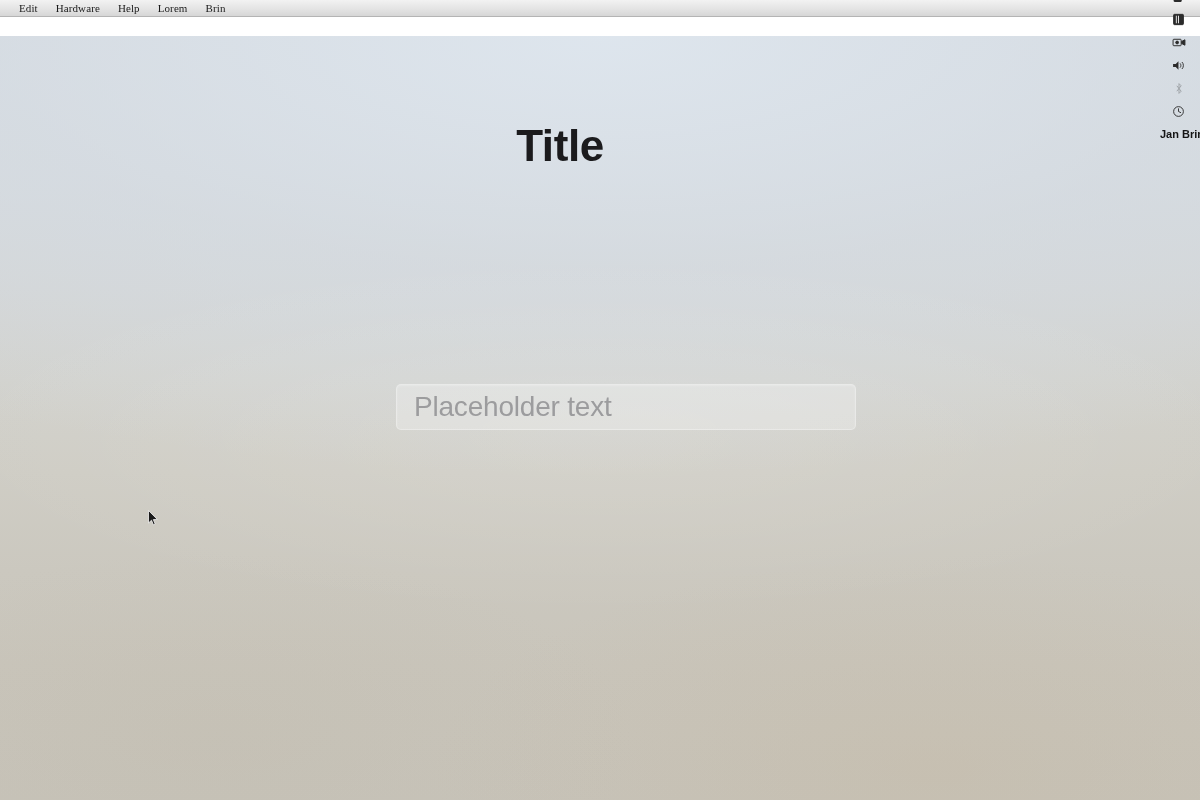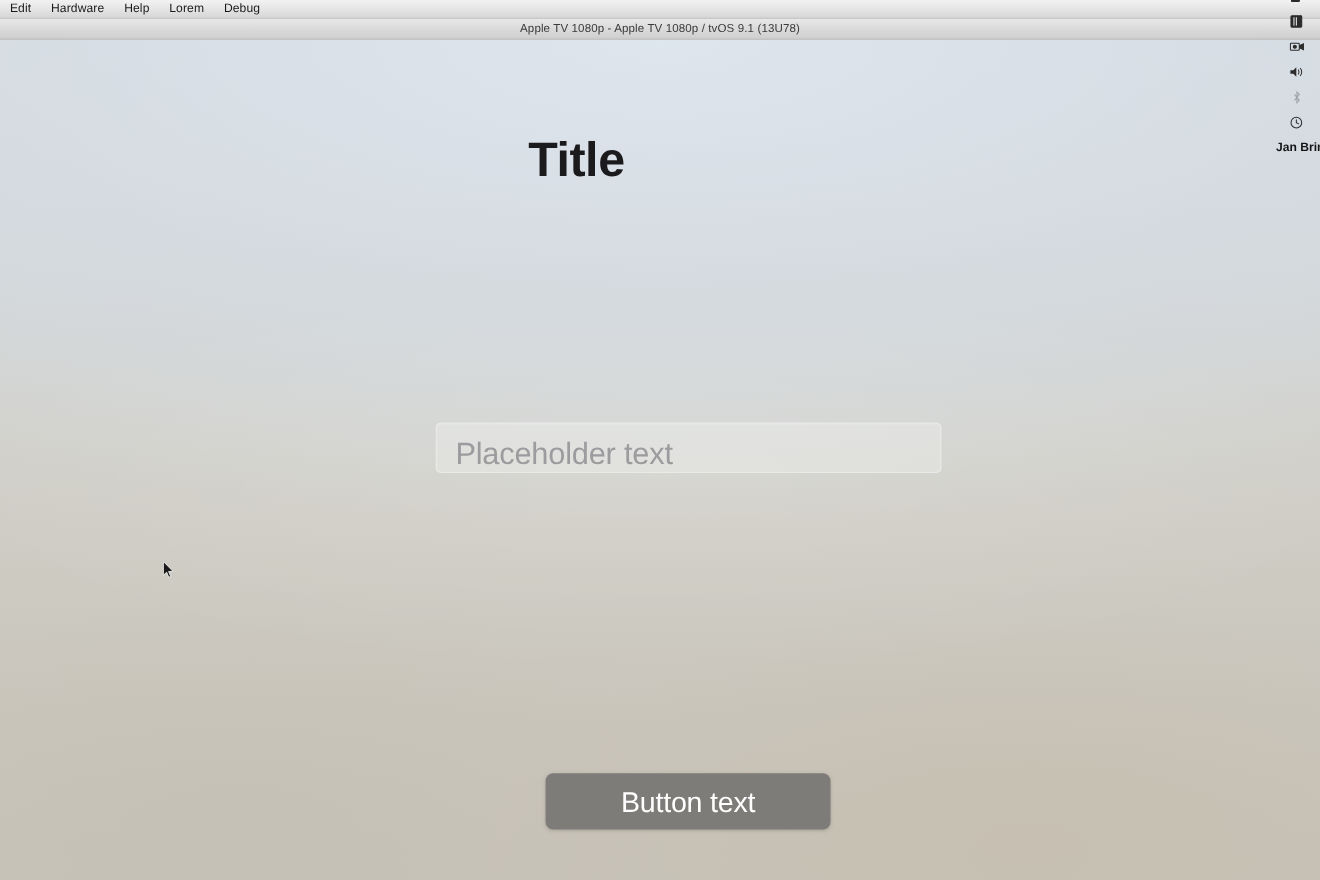--- a/index.html
+++ b/index.html
@@ -24,21 +24,21 @@
     width: 1200px; height: 17px;
     background: linear-gradient(to bottom, #f2f2f2 0%, #e4e4e4 55%, #d6d6d6 100%);
     border-bottom: 1px solid #b4b4b4;
     display: flex;
     align-items: center;
     font-size: 11px;
     color: #1a1a1a;
     box-sizing: border-box;
     z-index: 40;
   }
-  .menubar-left { display: flex; align-items: center; padding-left: 0; }
+  .menubar-left { display: flex; align-items: center; padding-left: 10px; font-family: Liberation Serif, serif; }
   .menu-item {
     padding: 0 9px;
     line-height: 16px;
     white-space: nowrap;
     letter-spacing: 0.1px;
   }
   .menubar-spacer { flex: 1 1 auto; }
   .menubar-right {
     display: flex;
     align-items: center;
@@ -125,20 +125,21 @@
   .tv-title {
     position: absolute;
     top: 84px; left: 0;
     width: 1048px;
     text-align: center;
     font-size: 44px;
     font-weight: bold;
     color: #1b1b1d;
     letter-spacing: -0.4px;
     line-height: 52px;
+    padding-left: 36px;
   }
 
   
   .tv-body {
     position: absolute;
     top: 196px; left: 120px;
     width: 960px;
     text-align: center;
     font-size: 21.5px;
     font-weight: normal;
@@ -150,21 +151,21 @@
   
   .tv-field {
     position: absolute;
     top: 348px; left: 396px;
     width: 460px; height: 46px;
     border-radius: 5px;
     background: rgba(255,255,255,0.26);
     border: 1px solid rgba(255,255,255,0.30);
     box-shadow: 0 1px 2px rgba(255,255,255,0.22) inset;
     display: flex;
-    align-items: flex-end;
+    align-items: center;
     box-sizing: border-box;
   }
   .tv-field-placeholder {
     padding-left: 17px;
     font-size: 28px;
     color: #9c9c9e;
     letter-spacing: -0.2px;
     white-space: nowrap;
   }
 
@@ -209,21 +210,21 @@
 <body>
 
 <div id="app">
 
   <div class="menubar">
     <div class="menubar-left">
       <div class="menu-item">Edit</div>
       <div class="menu-item">Hardware</div>
       <div class="menu-item">Help</div>
       <div class="menu-item">Lorem</div>
-      <div class="menu-item">Debug</div>
+      <div class="menu-item">Brin</div>
     </div>
     <div class="menubar-spacer"></div>
     <div class="menubar-right">
       <span class="status-icon">
         <svg width="13" height="13" viewBox="0 0 24 24" fill="#2b2b2b">
           <path d="M6 2 L12 6 L6 10 L0 6 Z M18 2 L24 6 L18 10 L12 6 Z M6 18 L12 14 L6 10 L0 14 Z M18 18 L24 14 L18 10 L12 14 Z M12 19 L6 15.2 L6 17 L12 21 L18 17 L18 15.2 Z"></path>
         </svg>
       </span>
       <span class="status-icon">
         <svg width="13" height="13" viewBox="0 0 24 24" fill="#2b2b2b">
@@ -277,23 +278,20 @@
       <span class="status-icon">
         <svg width="13" height="13" viewBox="0 0 24 24" fill="none" stroke="#2b2b2b" stroke-width="1.7">
           <circle cx="12" cy="12" r="9"></circle>
           <path d="M12 7 L12 12 L16 14" stroke-linecap="round"></path>
         </svg>
       </span>
       <span class="status-user">Jan Brin</span>
     </div>
   </div>
 
-  <div class="titlebar">
-    <span class="titlebar-text">Apple TV 1080p - Apple TV 1080p / tvOS 9.1 (13U78)</span>
-  </div>
 
   <div class="tvscreen">
     <div class="tv-tint"></div>
 
     <div class="tv-title">Title</div>
 
 
     <div class="tv-field">
       <span class="tv-field-placeholder">Placeholder text</span>
     </div>
@@ -304,22 +302,19 @@
 
       
 
       
 
       
 
       
     </div>
 
-    <div class="tv-button">
-      <span class="tv-button-label">Button text</span>
-    </div>
 
     <svg class="cursor" viewBox="0 0 11 16">
       <path d="M0.5 0.5 L0.5 13 L3.5 10.2 L5.4 14.8 L7.2 14 L5.3 9.6 L9.3 9.4 Z" fill="#1a1a1a" stroke="#f2f2f2" stroke-width="0.8" stroke-linejoin="round"></path>
     </svg>
   </div>
 
 </div>
 
 </body></html>

